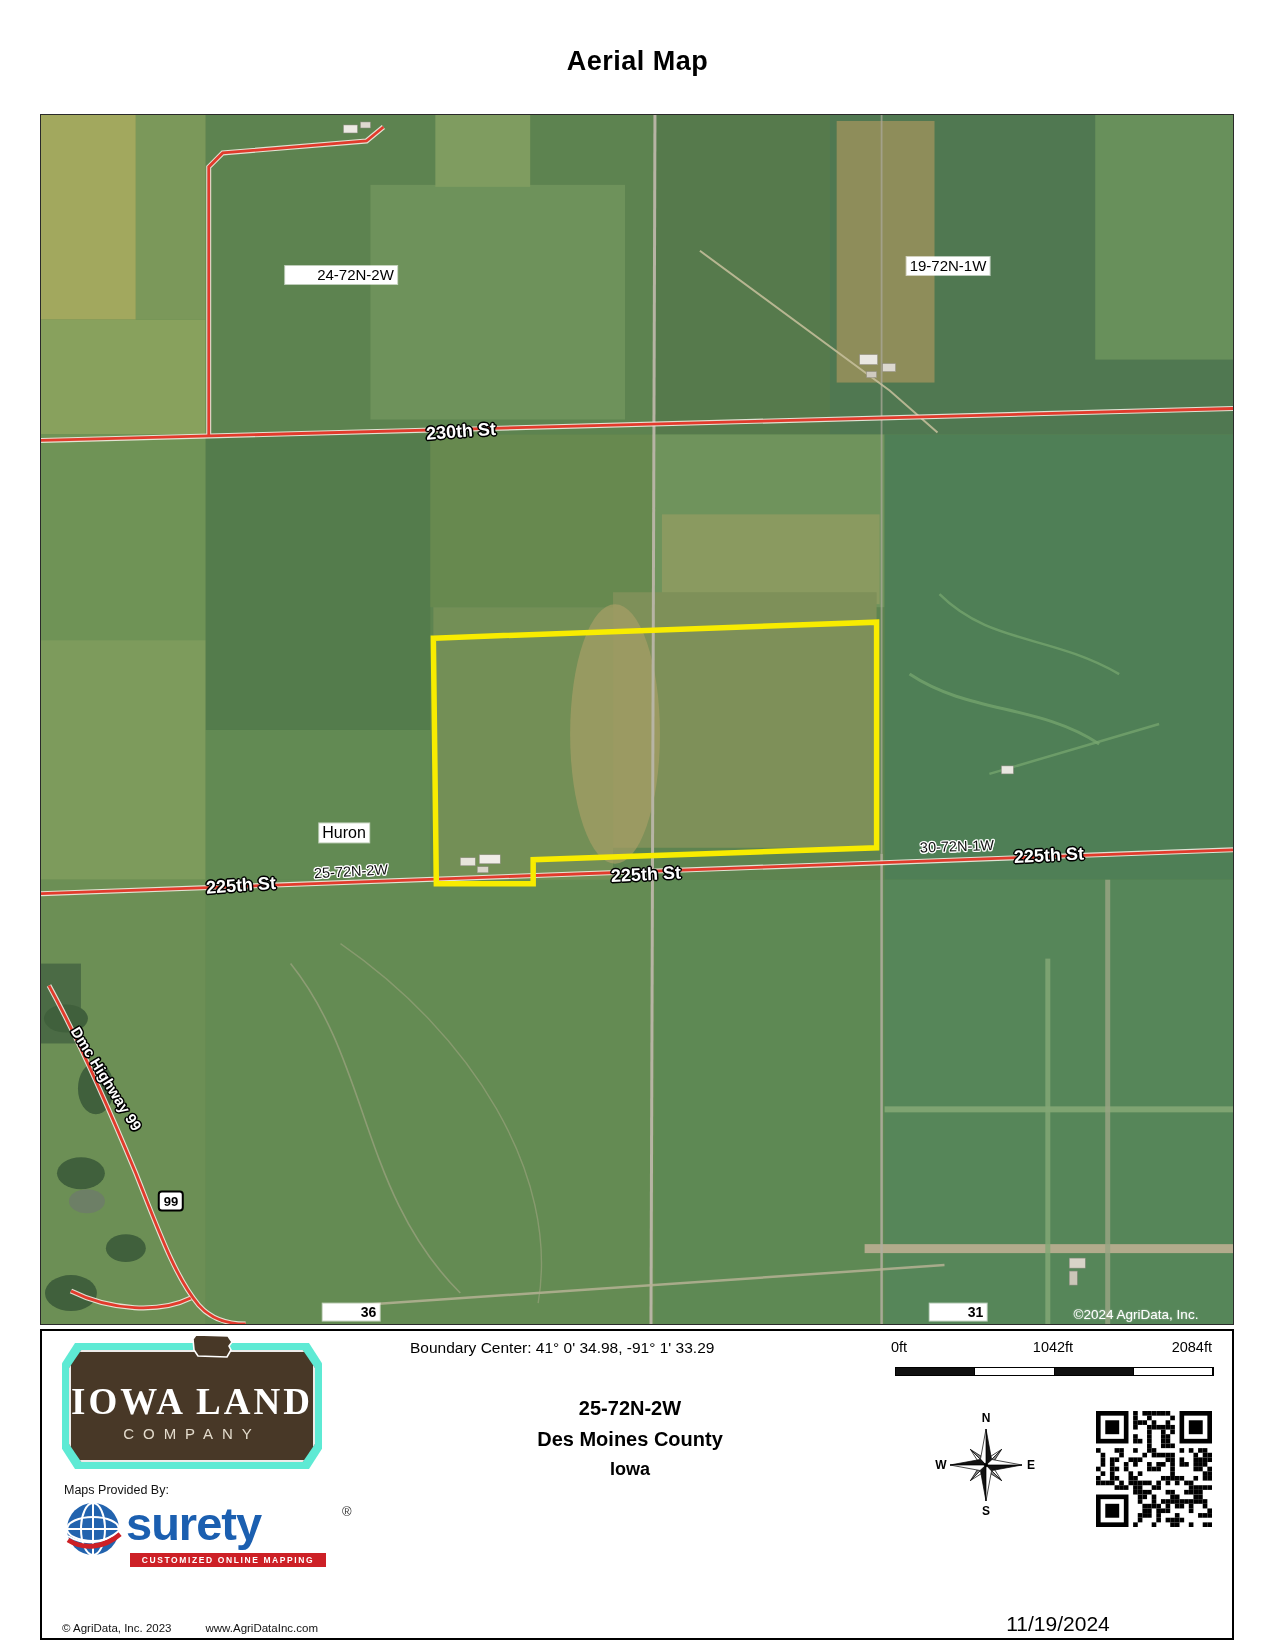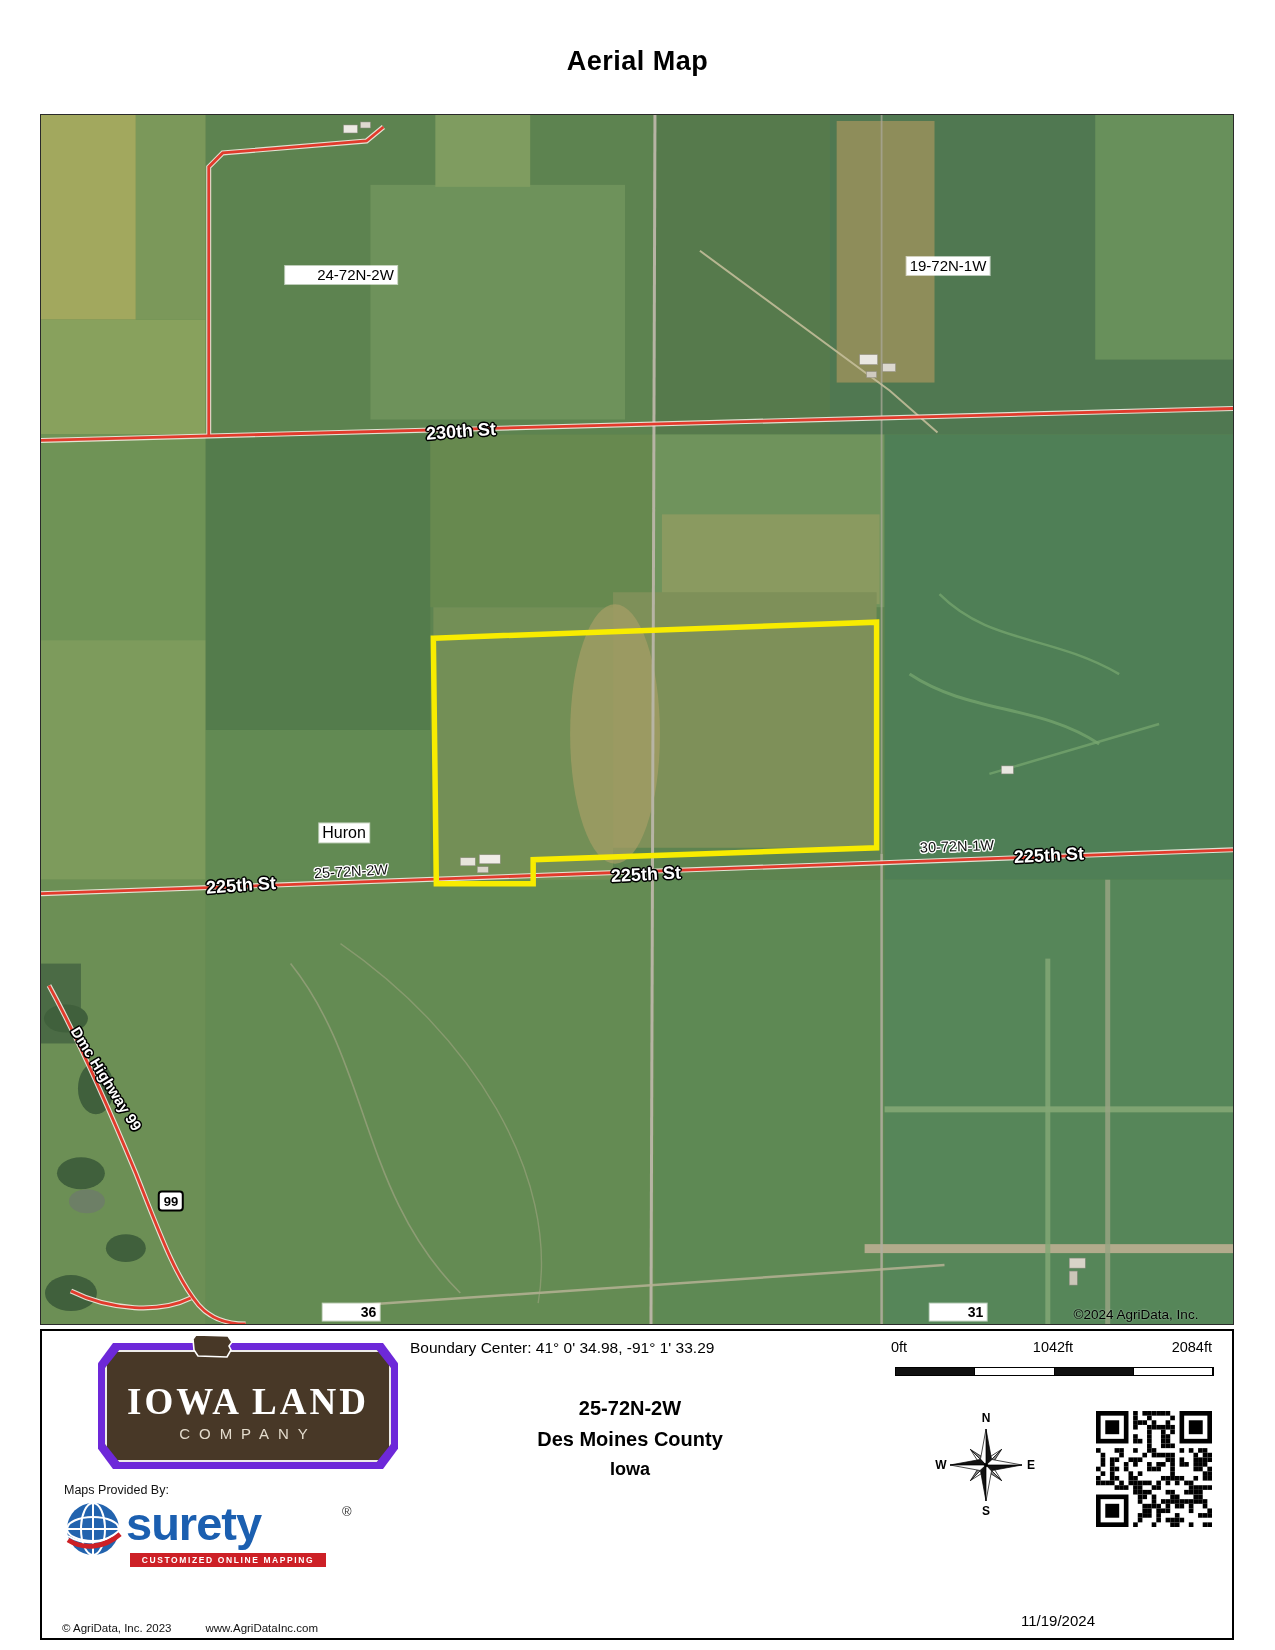--- a/index.html
+++ b/index.html
@@ -14,56 +14,56 @@
   .map-box svg{position:absolute;left:0;top:0;width:100%;height:100%;}
   .lbl{position:absolute;transform:translate(-50%,-50%);white-space:nowrap;line-height:1.2;}
   .box-lbl{background:#fff;color:#000;font-size:15px;padding:0 3px;box-shadow:0 0 0 1px rgba(255,255,255,.6);}
   .box-sm{font-size:14px;font-weight:600;padding-left:38px;}
   .halo-w{color:#fff;font-weight:bold;font-size:18px;
           text-shadow:-1.5px 0 #000,1.5px 0 #000,0 -1.5px #000,0 1.5px #000,
                       -1px -1px #000,1px 1px #000,-1px 1px #000,1px -1px #000;}
   .halo-b{color:#111;font-weight:500;font-size:14.5px;
           text-shadow:-1.2px 0 #fff,1.2px 0 #fff,0 -1.2px #fff,0 1.2px #fff,
                       -1px -1px #fff,1px 1px #fff,-1px 1px #fff,1px -1px #fff;}
-  .copyright-lbl{color:#000000;font-size:13.5px;font-weight:500;
+  .copyright-lbl{color:#ffffff;font-size:13.5px;font-weight:500;
           text-shadow:0 0 2px rgba(255,255,255,.55);}
   .badge99{background:#fff;border:2px solid #000;border-radius:4px;
            font-size:13px;font-weight:bold;padding:0 4px;line-height:17px;}
   
   .footer-box{position:absolute;left:40px;top:1329px;width:1194px;height:311px;
               border:2px solid #000;box-sizing:border-box;background:#fff;}
   .f-abs{position:absolute;}
   .boundary-center{left:368px;top:8px;font-size:15.5px;}
   .scale-lbl{top:8px;font-size:14.5px;}
   .scale-bar{left:853px;top:36px;width:317px;height:7px;border:1px solid #000;display:flex;}
   .scale-bar div{flex:1;}
   .sb-b{background:#111;} .sb-w{background:#fff;border-left:1px solid #000;border-right:1px solid #000;}
   .center-line{transform:translateX(-50%);text-align:center;font-weight:bold;}
   
-  .plaque{left:20px;top:12px;width:300px;height:126px;background:#6d28d9;
-          clip-path:polygon(5% 0,95% 0,100% 16%,100% 84%,95% 100%,5% 100%,0 84%,0 16%);margin-left:36px;}
+  .plaque{left:20px;top:12px;width:260px;height:126px;background:#5eead4;
+          clip-path:polygon(5% 0,95% 0,100% 16%,100% 84%,95% 100%,5% 100%,0 84%,0 16%);}
   .plaque-inner{position:absolute;left:7px;top:7px;right:7px;bottom:7px;
           clip-path:polygon(5% 0,95% 0,100% 16%,100% 84%,95% 100%,5% 100%,0 84%,0 16%);
           background:#483827;box-shadow:inset 0 0 0 2px rgba(255,255,255,.9);
           display:flex;flex-direction:column;align-items:center;justify-content:center;}
   .plaque-line1{font-family:"Liberation Serif",serif;font-weight:bold;color:#fff;
                 font-size:37px;letter-spacing:3px;margin-top:10px;}
   .plaque-line2{color:#e4dccd;font-size:15px;letter-spacing:9px;margin-top:2px;}
   .iowa-shape{position:absolute;left:50%;top:-1px;transform:translateX(-50%);z-index:2;}
   .provided-by{left:22px;top:152px;font-size:12.5px;color:#111;}
   .surety-wrap{left:22px;top:169px;width:330px;height:80px;}
   .surety-text{position:absolute;left:62px;top:-4px;color:#1b5fb0;font-weight:bold;
                font-size:47px;letter-spacing:-1px;}
   .surety-reg{position:absolute;left:278px;top:4px;font-size:13px;color:#333;font-weight:normal;}
   .surety-bar{position:absolute;left:66px;top:53px;width:196px;height:14px;background:#cd2026;
               color:#fff;font-size:8.5px;font-weight:bold;letter-spacing:1.6px;
               text-align:center;line-height:14px;}
   .credits{left:20px;top:291px;font-size:11.5px;color:#111;}
   .credits span{margin-right:34px;}
-  .date-lbl{left:1016px;top:281px;transform:translateX(-50%);font-size:15px;}
+  .date-lbl{left:1016px;top:281px;transform:translateX(-50%);font-size:21px;}
   .qr{left:1054px;top:80px;width:116px;height:116px;background:#fff;}
   .compass{left:889px;top:79px;width:110px;height:110px;}
 </style>
 </head>
 <body>
 
 <div class="sheet">
 
   <div class="page-title">Aerial Map</div>
 

